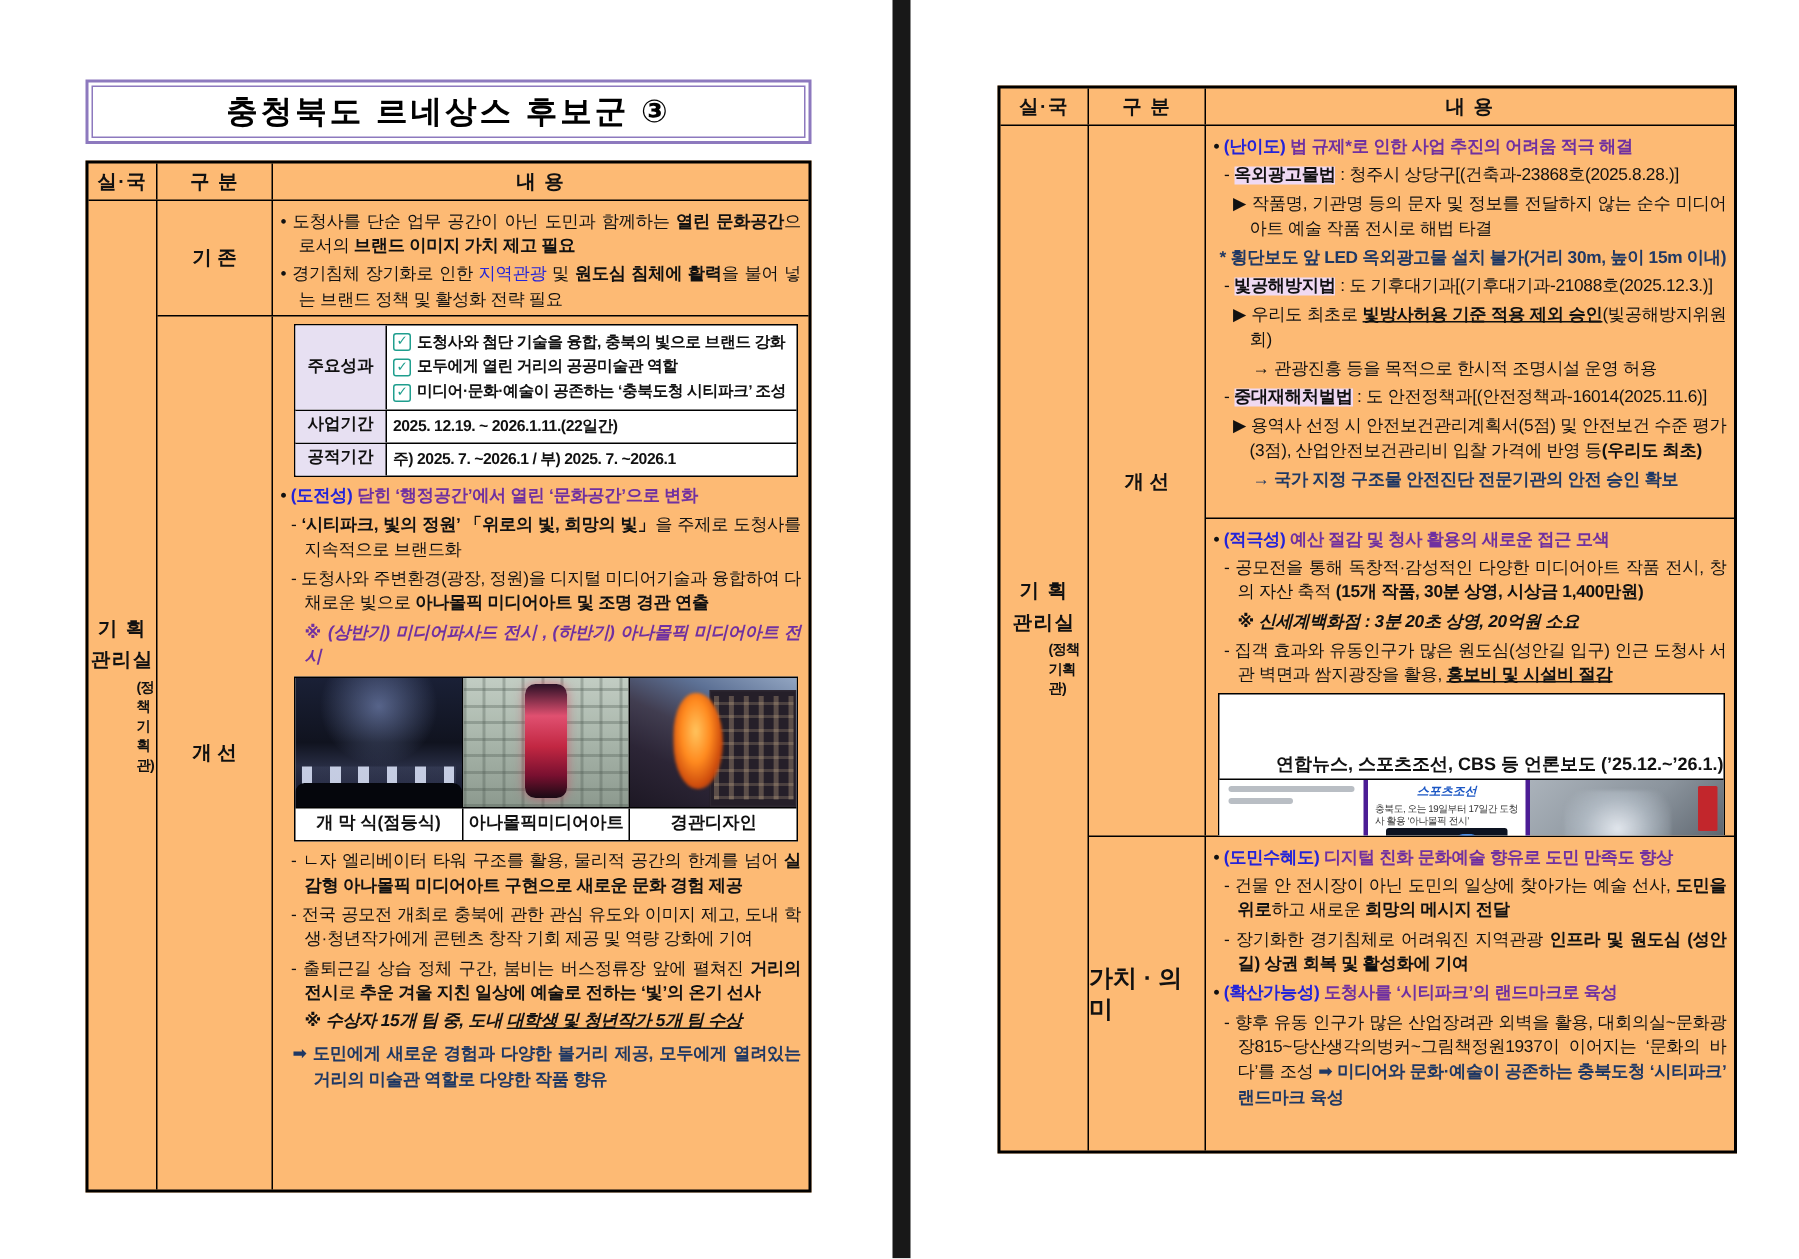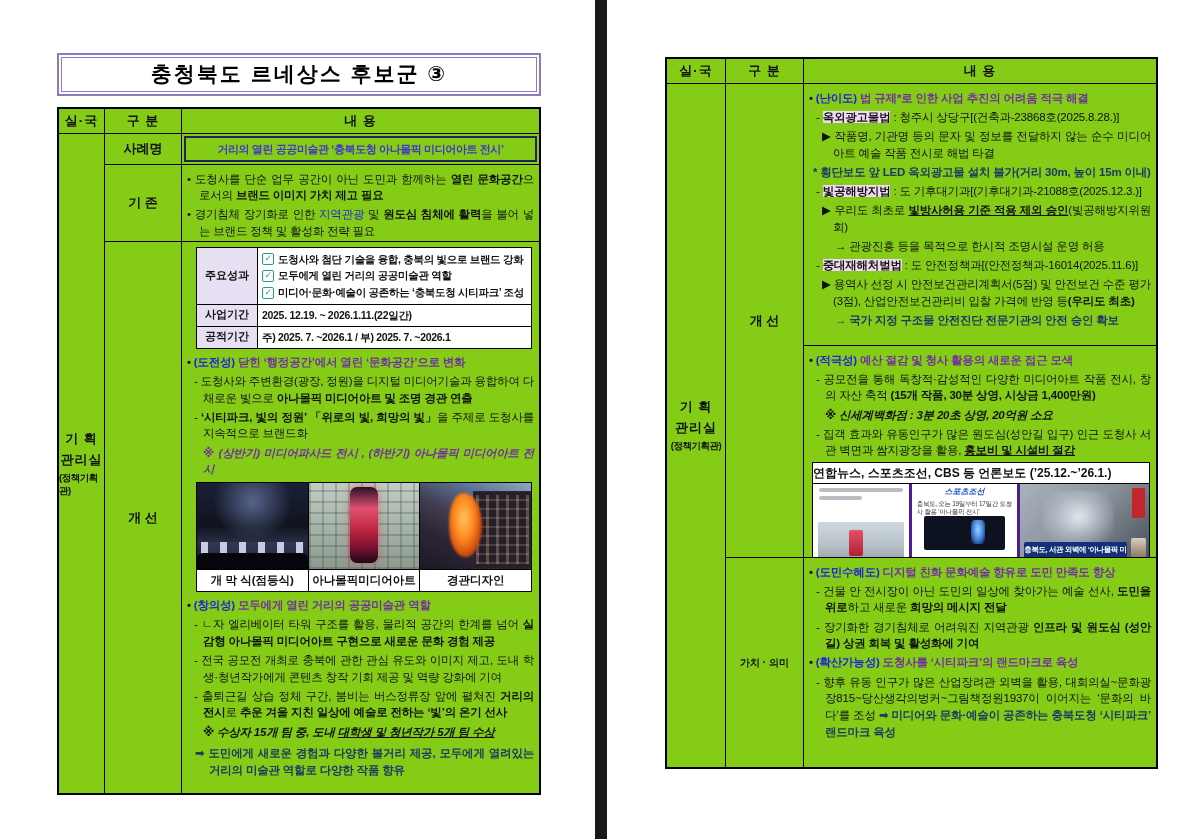--- a/index.html
+++ b/index.html
@@ -10,36 +10,36 @@
   .page{position:absolute;top:0;height:839px;}
   .page-left{left:0;width:595px;padding:53px 0 0 57px;box-sizing:border-box;}
   .page-right{left:607px;width:592px;padding:57px 0 0 58px;box-sizing:border-box;}
 
   
   .title-box{width:484px;border:2.5px solid #8d79be;padding:2px;box-sizing:border-box;margin-bottom:11px;background:#fff;}
   .title-inner{border:1px solid #8d79be;text-align:center;font-weight:bold;font-size:21px;
                letter-spacing:2px;padding:2px 0 3px 0;color:#000;}
 
   
-  .tbl{border:2px solid #000;display:flex;flex-direction:column;box-sizing:border-box;background:#84cc16;}
+  .tbl{border:2px solid #000;display:flex;flex-direction:column;box-sizing:border-box;background:#fdba74;}
   .p1{width:484px;height:688px;}
   .p2{width:493px;height:712px;}
   .thead{display:flex;height:24px;border-bottom:1.5px solid #000;flex:none;}
   .tbody{display:flex;flex:1;min-height:0;}
   .c1{width:46px;flex:none;}
   .c2{width:77px;flex:none;}
   .p2 .c1{width:59px;}
   .p2 .c2{width:78px;}
   .c3{flex:1;min-width:0;}
   .cell{border-right:1px solid #000;box-sizing:border-box;overflow:hidden;}
   .cell.last{border-right:none;}
   .th{display:flex;align-items:center;justify-content:center;font-weight:bold;font-size:13px;letter-spacing:1px;}
   .dept{display:flex;flex-direction:column;align-items:center;justify-content:center;gap:3px;}
   .dept-line{font-weight:bold;font-size:13px;letter-spacing:1px;}
-  .dept-sub{font-weight:bold;font-size:9.5px;letter-spacing:-0.5px;}
+  .dept-sub{font-weight:bold;font-size:9.5px;letter-spacing:-0.5px;padding-left:32px;}
   .rows{flex:1;display:flex;flex-direction:column;min-width:0;}
   .row{display:flex;border-bottom:1px solid #000;min-height:0;}
   .row:last-child{border-bottom:none;}
   .lbl{display:flex;align-items:center;justify-content:center;font-weight:bold;font-size:13px;}
   .r-case{height:30px;flex:none;}
   .r-exist{height:76px;flex:none;}
   .r-grow{flex:1;}
   .r-value{height:209px;flex:none;}
 
   .content{padding:3px 5px;font-size:11.5px;line-height:1.45;overflow:hidden;}
@@ -109,22 +109,22 @@
        box-shadow:inset 0 0 0 1px rgba(255,255,255,.04);}
   .ph3 .bwin{position:absolute;right:2px;top:14%;width:48%;height:80%;
        background:repeating-linear-gradient(90deg,rgba(255,220,170,.25) 0 3px,transparent 3px 10px),
                   repeating-linear-gradient(0deg,rgba(255,220,170,.18) 0 2px,transparent 2px 9px);}
   .ph3 .glow{position:absolute;left:26%;top:12%;width:30%;height:74%;border-radius:45% 55% 50% 50%;
        background:radial-gradient(ellipse at 45% 40%,#ffc45e 0%,#ff8a1f 38%,#cc4a0c 68%,rgba(120,40,10,0) 92%);
        filter:blur(1px);}
 
   
   .newsbox{border:1.5px solid #000;margin:3px 1px 2px 3px;background:#fff;}
-  .news-head{border-bottom:1.5px solid #000;text-align:left;font-weight:bold;font-size:12px;
-             height:20px;line-height:20px;overflow:hidden;white-space:nowrap;}
+  .news-head{border-bottom:1.5px solid #000;text-align:right;font-weight:bold;font-size:12px;
+             height:20px;line-height:20px;overflow:hidden;white-space:nowrap;margin-top:36px;}
   .news-imgs{display:flex;height:82px;}
   .nimg{position:relative;overflow:hidden;border-right:3px solid #4c1d95;min-width:0;}
   .nimg:last-child{border-right:none;}
   .n1{width:29%;background:#fff;}
   .n2{width:32%;background:#fff;}
   .n3{width:39%;background:linear-gradient(135deg,#aab2ba 0%,#8b949d 45%,#5d656e 80%,#474e57 100%);}
   .gbar{height:4px;background:#b9bec4;border-radius:2px;margin:4px 6px 0 6px;}
   .gbar.short{width:45%;}
   .n1 .thumb{position:absolute;left:5px;right:5px;bottom:4px;height:40px;
        background:linear-gradient(180deg,#cfd8df 0%,#b4bfc7 60%,#98a3aa 100%);}
@@ -163,26 +163,20 @@
         <div class="cell c3 th last">내  용</div>
       </div>
       <div class="tbody">
         <div class="cell c1 dept">
           <div class="dept-line">기  획</div>
           <div class="dept-line">관리실</div>
           <div class="dept-sub">(정책기획관)</div>
         </div>
         <div class="rows">
 
-          <div class="row r-case">
-            <div class="cell c2 lbl">사례명</div>
-            <div class="cell c3 last case-wrap">
-              <div class="case-box">거리의 열린 공공미술관 ‘충북도청 아나몰픽 미디어아트 전시’</div>
-            </div>
-          </div>
 
           <div class="row r-exist">
             <div class="cell c2 lbl">기 존</div>
             <div class="cell c3 last content">
               <p class="ln h"><span>• </span><span>도청사를 단순 업무 공간이 아닌 도민과 함께하는 </span><span class="b">열린 문화공간</span><span>으로서의 </span><span class="b">브랜드 이미지 가치 제고 필요</span></p>
               <p class="ln h"><span>• </span><span>경기침체 장기화로 인한 </span><span class="bl">지역관광</span><span> 및 </span><span class="b">원도심 침체에 활력</span><span>을 불어 넣는 브랜드 정책 및 활성화 전략 필요</span></p>
             </div>
           </div>
 
           <div class="row r-grow">
@@ -211,22 +205,22 @@
                   <div class="slabel">사업기간</div>
                   <div class="sval one">2025. 12.19. ~ 2026.1.11.(22일간)</div>
                 </div>
                 <div class="srow">
                   <div class="slabel">공적기간</div>
                   <div class="sval one">주) 2025. 7. ~2026.1 / 부) 2025. 7. ~2026.1</div>
                 </div>
               </div>
 
               <p class="ln h"><span class="b">• </span><span class="blue">(도전성) </span><span class="purple">닫힌 ‘행정공간’에서 열린 ‘문화공간’으로 변화</span></p>
+              <p class="ln d"><span>- </span><span class="b">‘시티파크, 빛의 정원’ 「위로의 빛, 희망의 빛」</span><span>을 주제로 도청사를 지속적으로 브랜드화</span></p>
               <p class="ln d"><span>- </span><span>도청사와 주변환경(광장, 정원)을 디지털 미디어기술과 융합하여 다채로운 빛으로 </span><span class="b">아나몰픽 미디어아트 및 조명 경관 연출</span></p>
-              <p class="ln d"><span>- </span><span class="b">‘시티파크, 빛의 정원’ 「위로의 빛, 희망의 빛」</span><span>을 주제로 도청사를 지속적으로 브랜드화</span></p>
               <p class="ln n"><span class="purple">※ (상반기) 미디어파사드 전시 , (하반기) 아나몰픽 미디어아트 전시</span></p>
 
               <div class="photo-strip">
                 <div class="pcols">
                   <div class="pcol ph1">
                     <div class="glowrow"></div>
                     <div class="crowd"></div>
                   </div>
                   <div class="pcol ph2">
                     <div class="windows"></div>
@@ -238,21 +232,20 @@
                     <div class="glow"></div>
                   </div>
                 </div>
                 <div class="pcaps">
                   <div class="pcap">개 막 식(점등식)</div>
                   <div class="pcap">아나몰픽미디어아트</div>
                   <div class="pcap">경관디자인</div>
                 </div>
               </div>
 
-              <p class="ln h"><span class="b">• </span><span class="blue">(창의성) </span><span class="purple">모두에게 열린 거리의 공공미술관 역할</span></p>
               <p class="ln d"><span>- </span><span>ㄴ자 엘리베이터 타워 구조를 활용, 물리적 공간의 한계를 넘어 </span><span class="b">실감형 아나몰픽 미디어아트 구현으로 새로운 문화 경험 제공</span></p>
               <p class="ln d"><span>- </span><span>전국 공모전 개최로 충북에 관한 관심 유도와 이미지 제고, 도내 학생·청년작가에게 콘텐츠 창작 기회 제공 및 역량 강화에 기여</span></p>
               <p class="ln d"><span>- </span><span>출퇴근길 상습 정체 구간, 붐비는 버스정류장 앞에 펼쳐진 </span><span class="b">거리의 전시</span><span>로 </span><span class="b">추운 겨울 지친 일상에 예술로 전하는 ‘빛’의 온기 선사</span></p>
               <p class="ln n"><span class="b">※ 수상자 15개 팀 중, 도내 </span><span class="bu">대학생 및 청년작가 5개 팀 수상</span></p>
               <p class="ln concl"><span class="navy">➡ </span><span class="navy">도민에게 새로운 경험과 다양한 볼거리 제공, 모두에게 열려있는 거리의 미술관 역할로 다양한 작품 향유</span></p>
 
             </div>
           </div>
 
         </div>
@@ -326,21 +319,21 @@
 
                     </div>
                   </div>
                 </div>
               </div>
 
             </div>
           </div>
 
           <div class="row r-value">
-            <div class="cell c2 lbl" style="font-size:10px">가치 · 의미</div>
+            <div class="cell c2 lbl" style="font-size:16px">가치 · 의미</div>
             <div class="cell c3 last content">
               <p class="ln h"><span class="b">• </span><span class="blue">(도민수혜도) </span><span class="purple">디지털 친화 문화예술 향유로 도민 만족도 향상</span></p>
               <p class="ln d"><span>- </span><span>건물 안 전시장이 아닌 도민의 일상에 찾아가는 예술 선사, </span><span class="b">도민을 위로</span><span>하고 새로운 </span><span class="b">희망의 메시지 전달</span></p>
               <p class="ln d"><span>- </span><span>장기화한 경기침체로 어려워진 지역관광 </span><span class="b">인프라 및 원도심 (성안길) 상권 회복 및 활성화에 기여</span></p>
               <p class="ln h"><span class="b">• </span><span class="blue">(확산가능성) </span><span class="purple">도청사를 ‘시티파크’의 랜드마크로 육성</span></p>
               <p class="ln d"><span>- </span><span>향후 유동 인구가 많은 산업장려관 외벽을 활용, 대회의실~문화광장815~당산생각의벙커~그림책정원1937이 이어지는 ‘문화의 바다’를 조성 </span><span class="navy">➡ 미디어와 문화·예술이 공존하는 충북도청 ‘시티파크’ 랜드마크 육성</span></p>
             </div>
           </div>
 
         </div>

